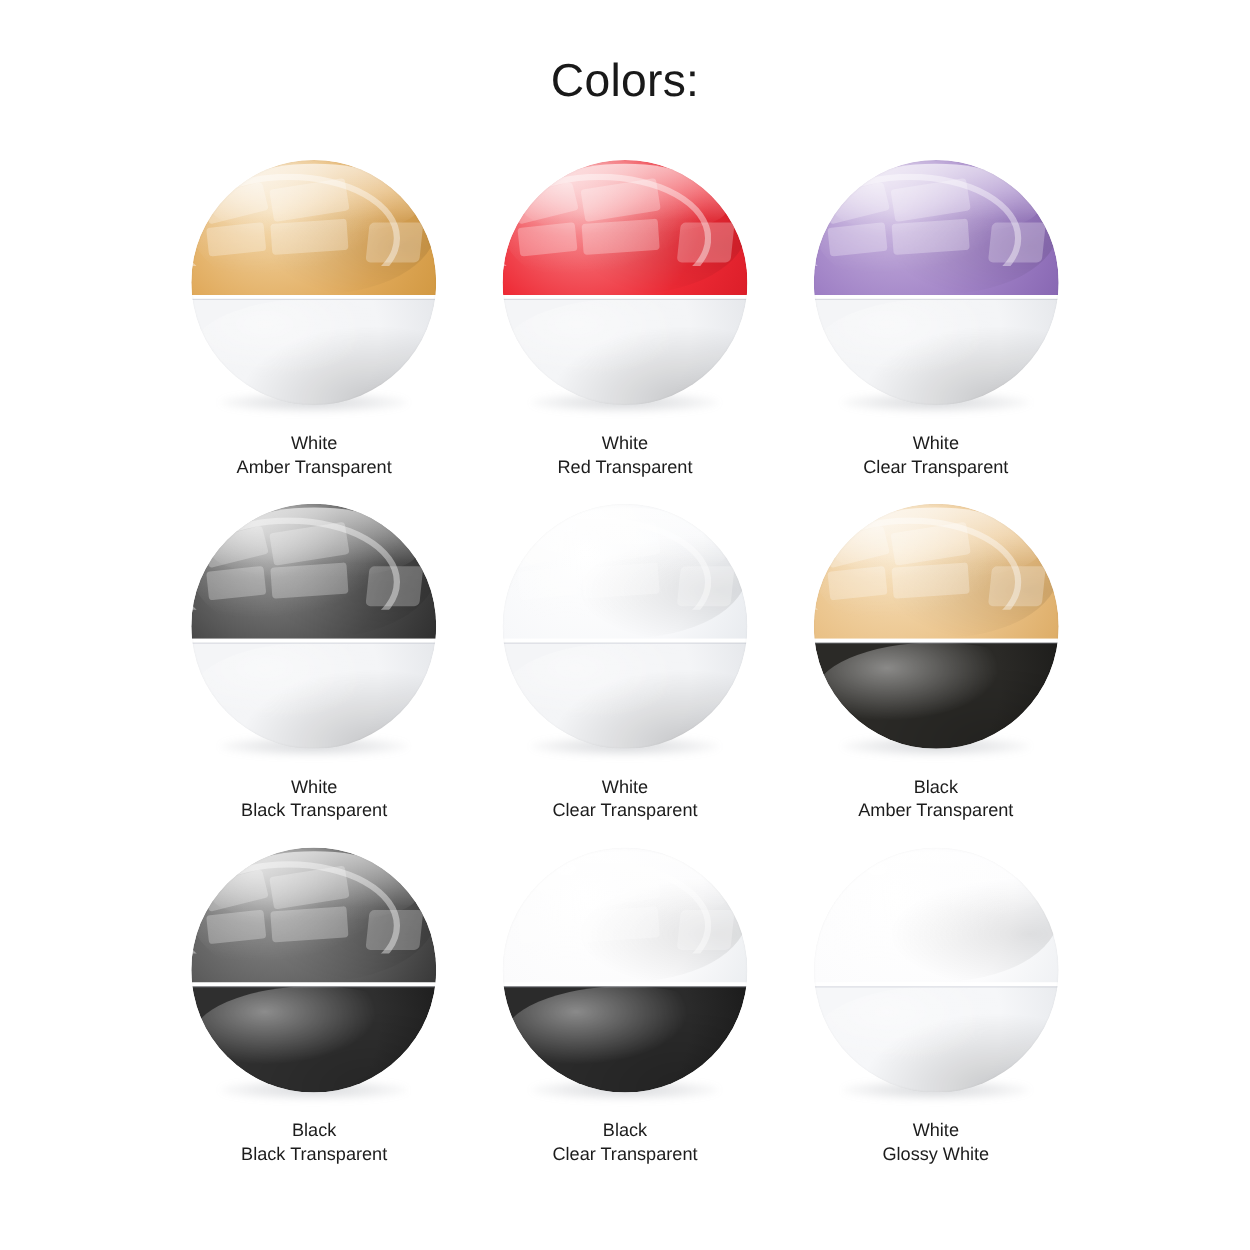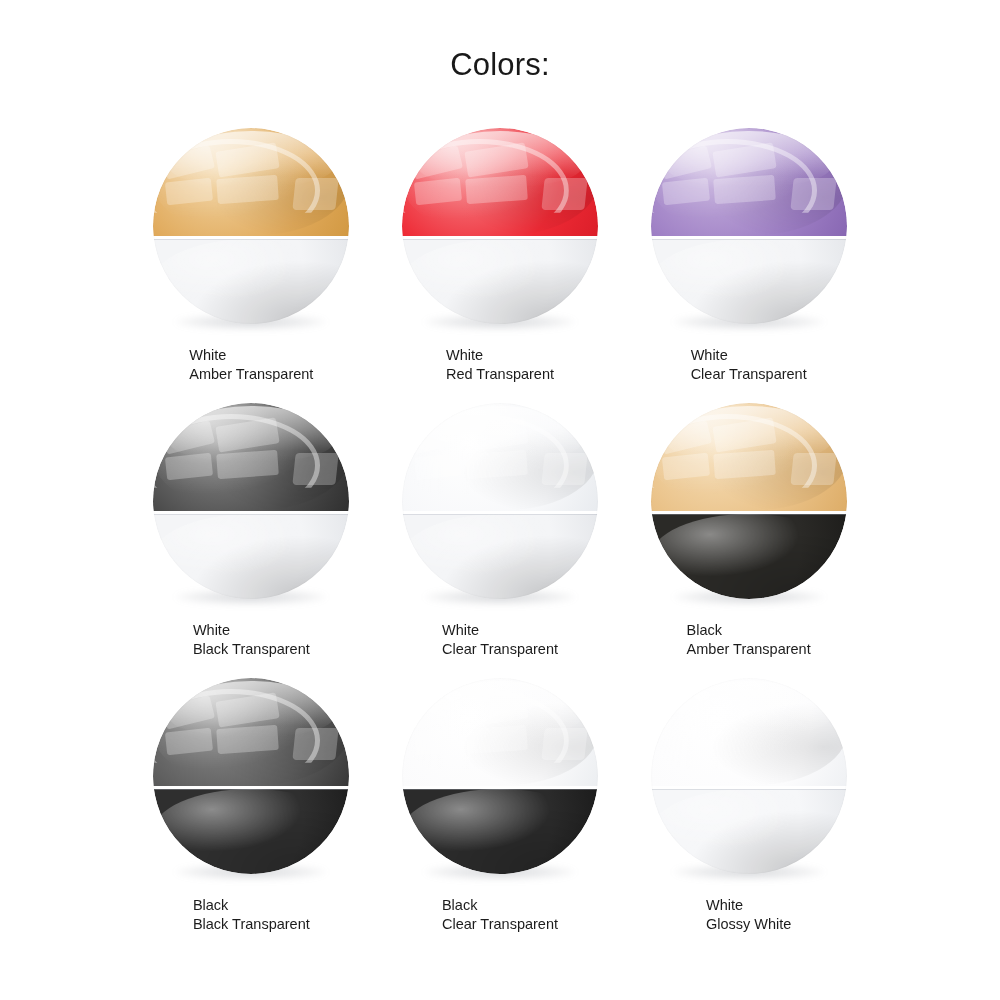--- a/index.html
+++ b/index.html
@@ -22,21 +22,21 @@
     position: relative;
     background: #ffffff;
   }
 
   .page-title {
     position: absolute;
     top: 46px;
     left: 0;
     width: 1000px;
     text-align: center;
-    font-size: 31px;
+    font-size: 37px;
     font-weight: 400;
     letter-spacing: 0.2px;
     color: #191919;
     line-height: 38px;
   }
 
   .grid {
     position: absolute;
     top: 118px;
     left: 130px;
@@ -211,20 +211,21 @@
     inset: 0;
     border-radius: 50%;
     pointer-events: none;
     z-index: 5;
     box-shadow: inset 0 0 2px rgba(0,0,0,0.06);
   }
 
   
   .caption {
     margin-top: 22px;
+    text-align: center;
     font-size: 14.5px;
     line-height: 18.5px;
     color: #1c1c1c;
     font-weight: 400;
   }
   .caption .line { display: block; white-space: nowrap; }
 </style>
 </head>
 <body>
 

